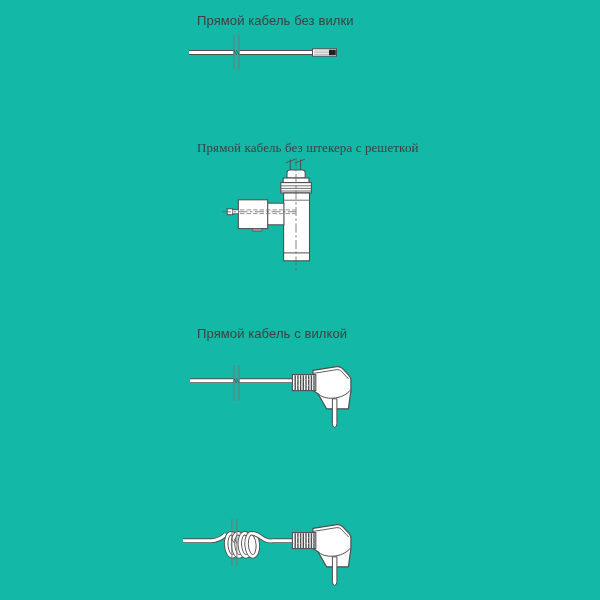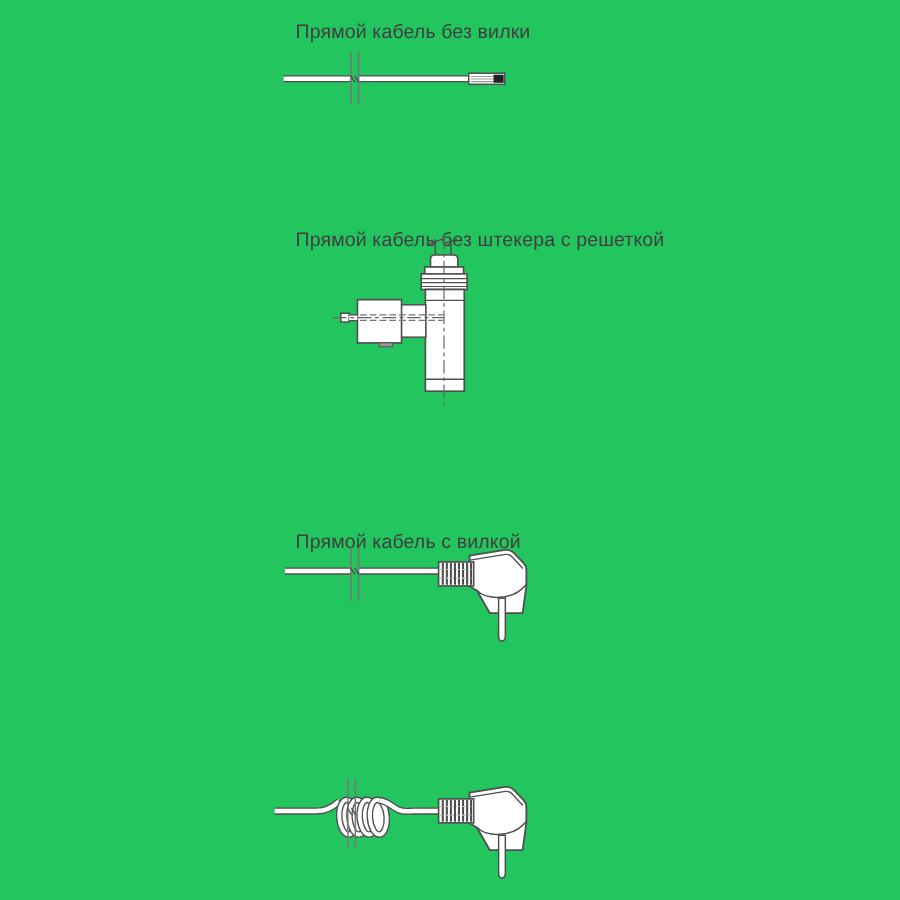--- a/index.html
+++ b/index.html
@@ -1,16 +1,16 @@
 <!DOCTYPE html>
 <html><head>
 <meta charset="utf-8">
 <style>
   html,body{margin:0;padding:0;background:#fff;}
-  #page{position:relative;width:600px;height:600px;background:#22c55e;overflow:hidden;
+  #page{position:relative;width:600px;height:600px;background:#14b8a6;overflow:hidden;
         font-family:"Liberation Sans",sans-serif;}
   .fig-label{position:absolute;left:197px;font-size:13px;line-height:15px;
              color:#3f3f3f;white-space:nowrap;letter-spacing:.1px;}
   .fig-svg{position:absolute;}
   
   .co{stroke:#4f4f4f;stroke-width:4.8;fill:none;stroke-linecap:butt;}
   .ci{stroke:#fff;stroke-width:3;fill:none;stroke-linecap:butt;}
   .lo{stroke:#4f4f4f;stroke-width:4.4;fill:#fff;}
   .li{stroke:#fff;stroke-width:2.6;fill:none;}
   .ln{stroke:#4f4f4f;fill:none;}
@@ -36,21 +36,21 @@
       <rect class="whitefill" x="312.5" y="48.8" width="24" height="7.4" stroke-width="1"></rect>
       <path d="M314,51 H329 M314,52.7 H329 M314,54.4 H329" stroke="#999" stroke-width=".7" fill="none"></path>
       <rect x="329" y="49.8" width="6.8" height="5.4" fill="#222"></rect>
     </g>
     <g>
       <path class="brk" d="M234,34.5 V69.5 M239,34.5 V69.5"></path>
       <path class="ln" stroke-width=".9" d="M233.8,50.4 L236.6,54.8 M236.4,50.4 L239.2,54.8"></path>
     </g>
   </svg>
 
-  <div class="fig-label" style="top:152px;">Прямой кабель без штекера с решеткой</div>
+  <div class="fig-label" style="top:140px;font-family:Liberation Serif, serif;">Прямой кабель без штекера с решеткой</div>
   <svg class="fig-svg" style="left:218px;top:155px;" width="100" height="120" viewBox="218 155 100 120">
     <g>
       <path class="ln" stroke-width="1" d="M290.3,159.5 V169.8 M300.6,159.5 V169.8"></path>
       <path class="ln" stroke-width=".9" d="M285.8,162.8 L295.2,159.2 M295.4,162.8 L304.8,159.2"></path>
     </g>
     <g>
       <path class="whitefill" stroke-width="1.1" d="M287,178 V172.8 Q287,170 289.8,170 H302.4 Q305.2,170 305.2,172.8 V178 Z"></path>
       <rect class="whitefill" x="283.2" y="178" width="25.8" height="4.6" stroke-width="1.1"></rect>
     </g>
     <g>
@@ -70,21 +70,21 @@
       <path class="co" d="M232.8,211.75 H238.3"></path>
         <path class="ci" d="M232.8,211.75 H238.3"></path>
     </g>
     <g>
       <path class="axis" d="M296,157.5 V272"></path>
       <path class="axis" d="M222,211.75 H296"></path>
       <path class="dash" d="M240,209.9 H295.5 M240,213.6 H295.5"></path>
     </g>
   </svg>
 
-  <div class="fig-label" style="top:353px;">Прямой кабель с вилкой</div>
+  <div class="fig-label" style="top:326px;">Прямой кабель с вилкой</div>
   <svg class="fig-svg" style="left:180px;top:360px;" width="185" height="72" viewBox="180 360 185 72">
     <g>
       <path class="co" d="M190,380.7 H233.5"></path>
         <path class="ci" d="M190,380.7 H233.5"></path>
       <path class="co" d="M239.5,380.7 H292.8"></path>
         <path class="ci" d="M239.5,380.7 H292.8"></path>
     </g>
     <g>
       <path class="whitefill" stroke-width="1.2" stroke-linejoin="round" d="M313,370.4 L336.8,366.6 Q340.2,366.2 342.6,368.6 L348.9,375.3 Q351,377.4 350.9,380.4
                L350.9,390.6 L348.4,408.8 L326.6,408.8 L318,393.8 L313,390.6 Z"></path>

